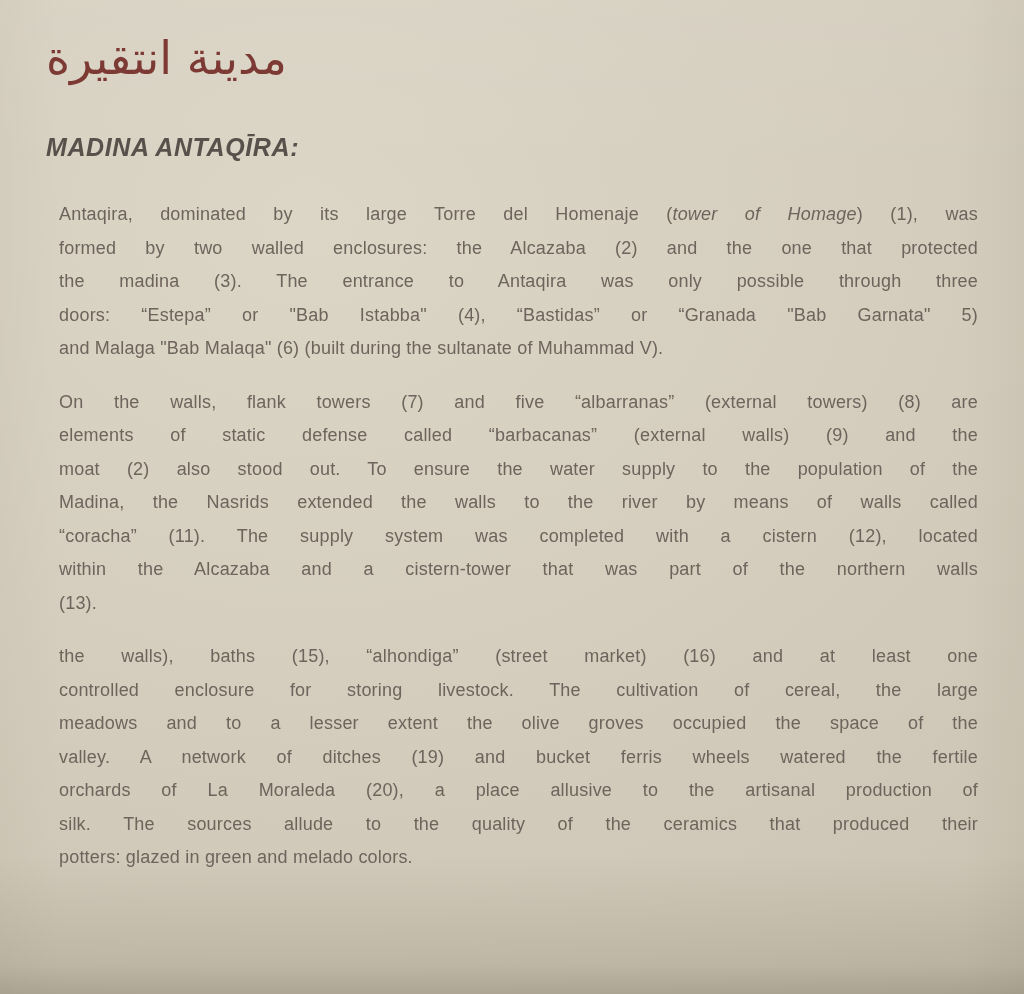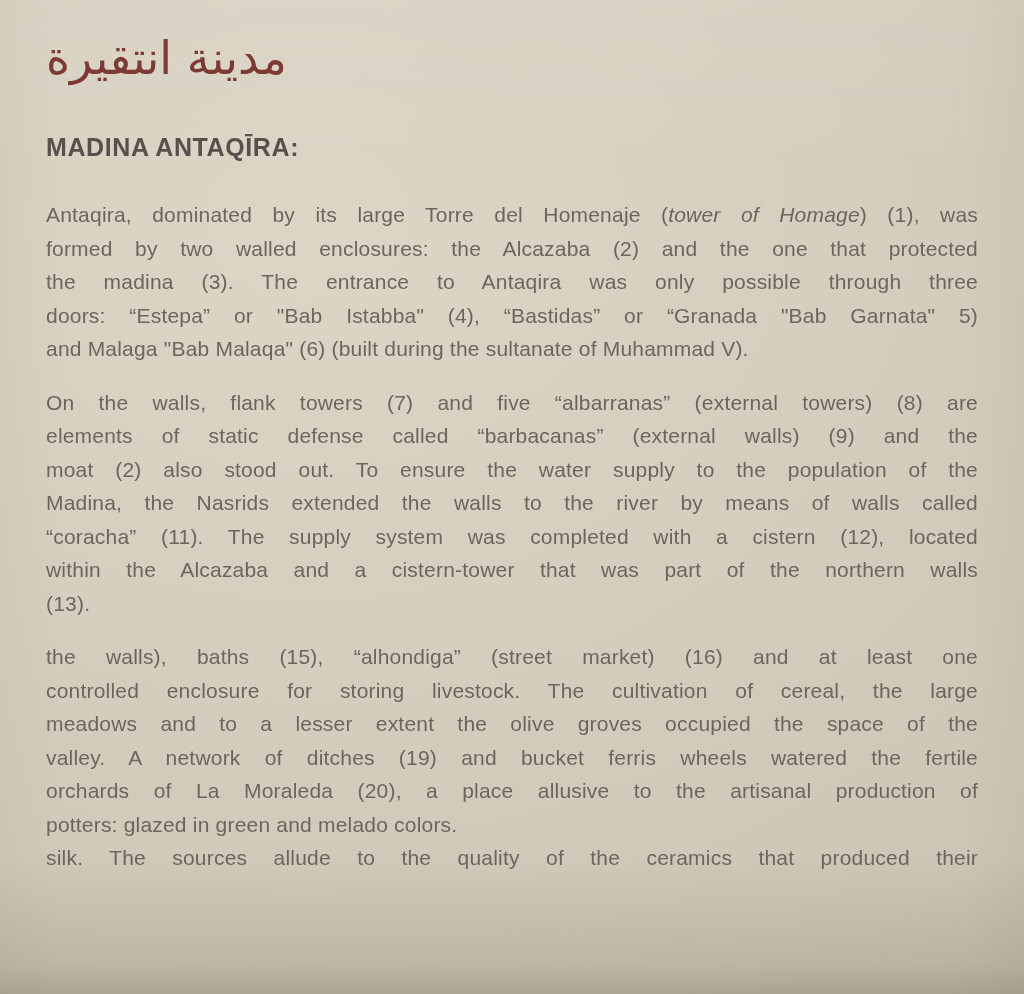--- a/index.html
+++ b/index.html
@@ -50,34 +50,36 @@
     margin-top: 12px;
   }
 
   .heading {
     margin: 44px 0 0 0;
     font-size: 25px;
     line-height: 30px;
     font-weight: bold;
     letter-spacing: 0.6px;
     color: var(--heading, #57504b);
+    font-style: italic;
   }
 
   #paragraphs { color: var(--body-text, #6f645c); }
 
   .para { margin-top: 20px; }
   .para:first-child { margin-top: 36px; }
 
   .line {
-    font-size: 21px;
+    font-size: 18px;
     line-height: 33.5px;
     text-align: justify;
     text-align-last: justify;
     letter-spacing: 0.2px;
     white-space: normal;
+    margin-left: 13px;
   }
   .line.last {
     text-align: left;
     text-align-last: left;
   }
   .it { font-style: italic; }
 </style>
 </head>
 <body>
 
@@ -100,17 +102,17 @@
         <div class="line"><span>“coracha” (11). The supply system was completed with a cistern (12), located</span></div>
         <div class="line"><span>within the Alcazaba and a cistern-tower that was part of the northern walls</span></div>
         <div class="line last"><span>(13).</span></div>
       </div>
       <div class="para">
         <div class="line"><span>the walls), baths (15), “alhondiga” (street market) (16) and at least one</span></div>
         <div class="line"><span>controlled enclosure for storing livestock. The cultivation of cereal, the large</span></div>
         <div class="line"><span>meadows and to a lesser extent the olive groves occupied the space of the</span></div>
         <div class="line"><span>valley. A network of ditches (19) and bucket ferris wheels watered the fertile</span></div>
         <div class="line"><span>orchards of La Moraleda (20), a place allusive to the artisanal production of</span></div>
+        <div class="line"><span>silk. The sources allude to the quality of the ceramics that produced their</span></div>
         <div class="line last"><span>potters: glazed in green and melado colors.</span></div>
-        <div class="line"><span>silk. The sources allude to the quality of the ceramics that produced their</span></div>
       </div>
     </div>
 </div>
 
 </body></html>

